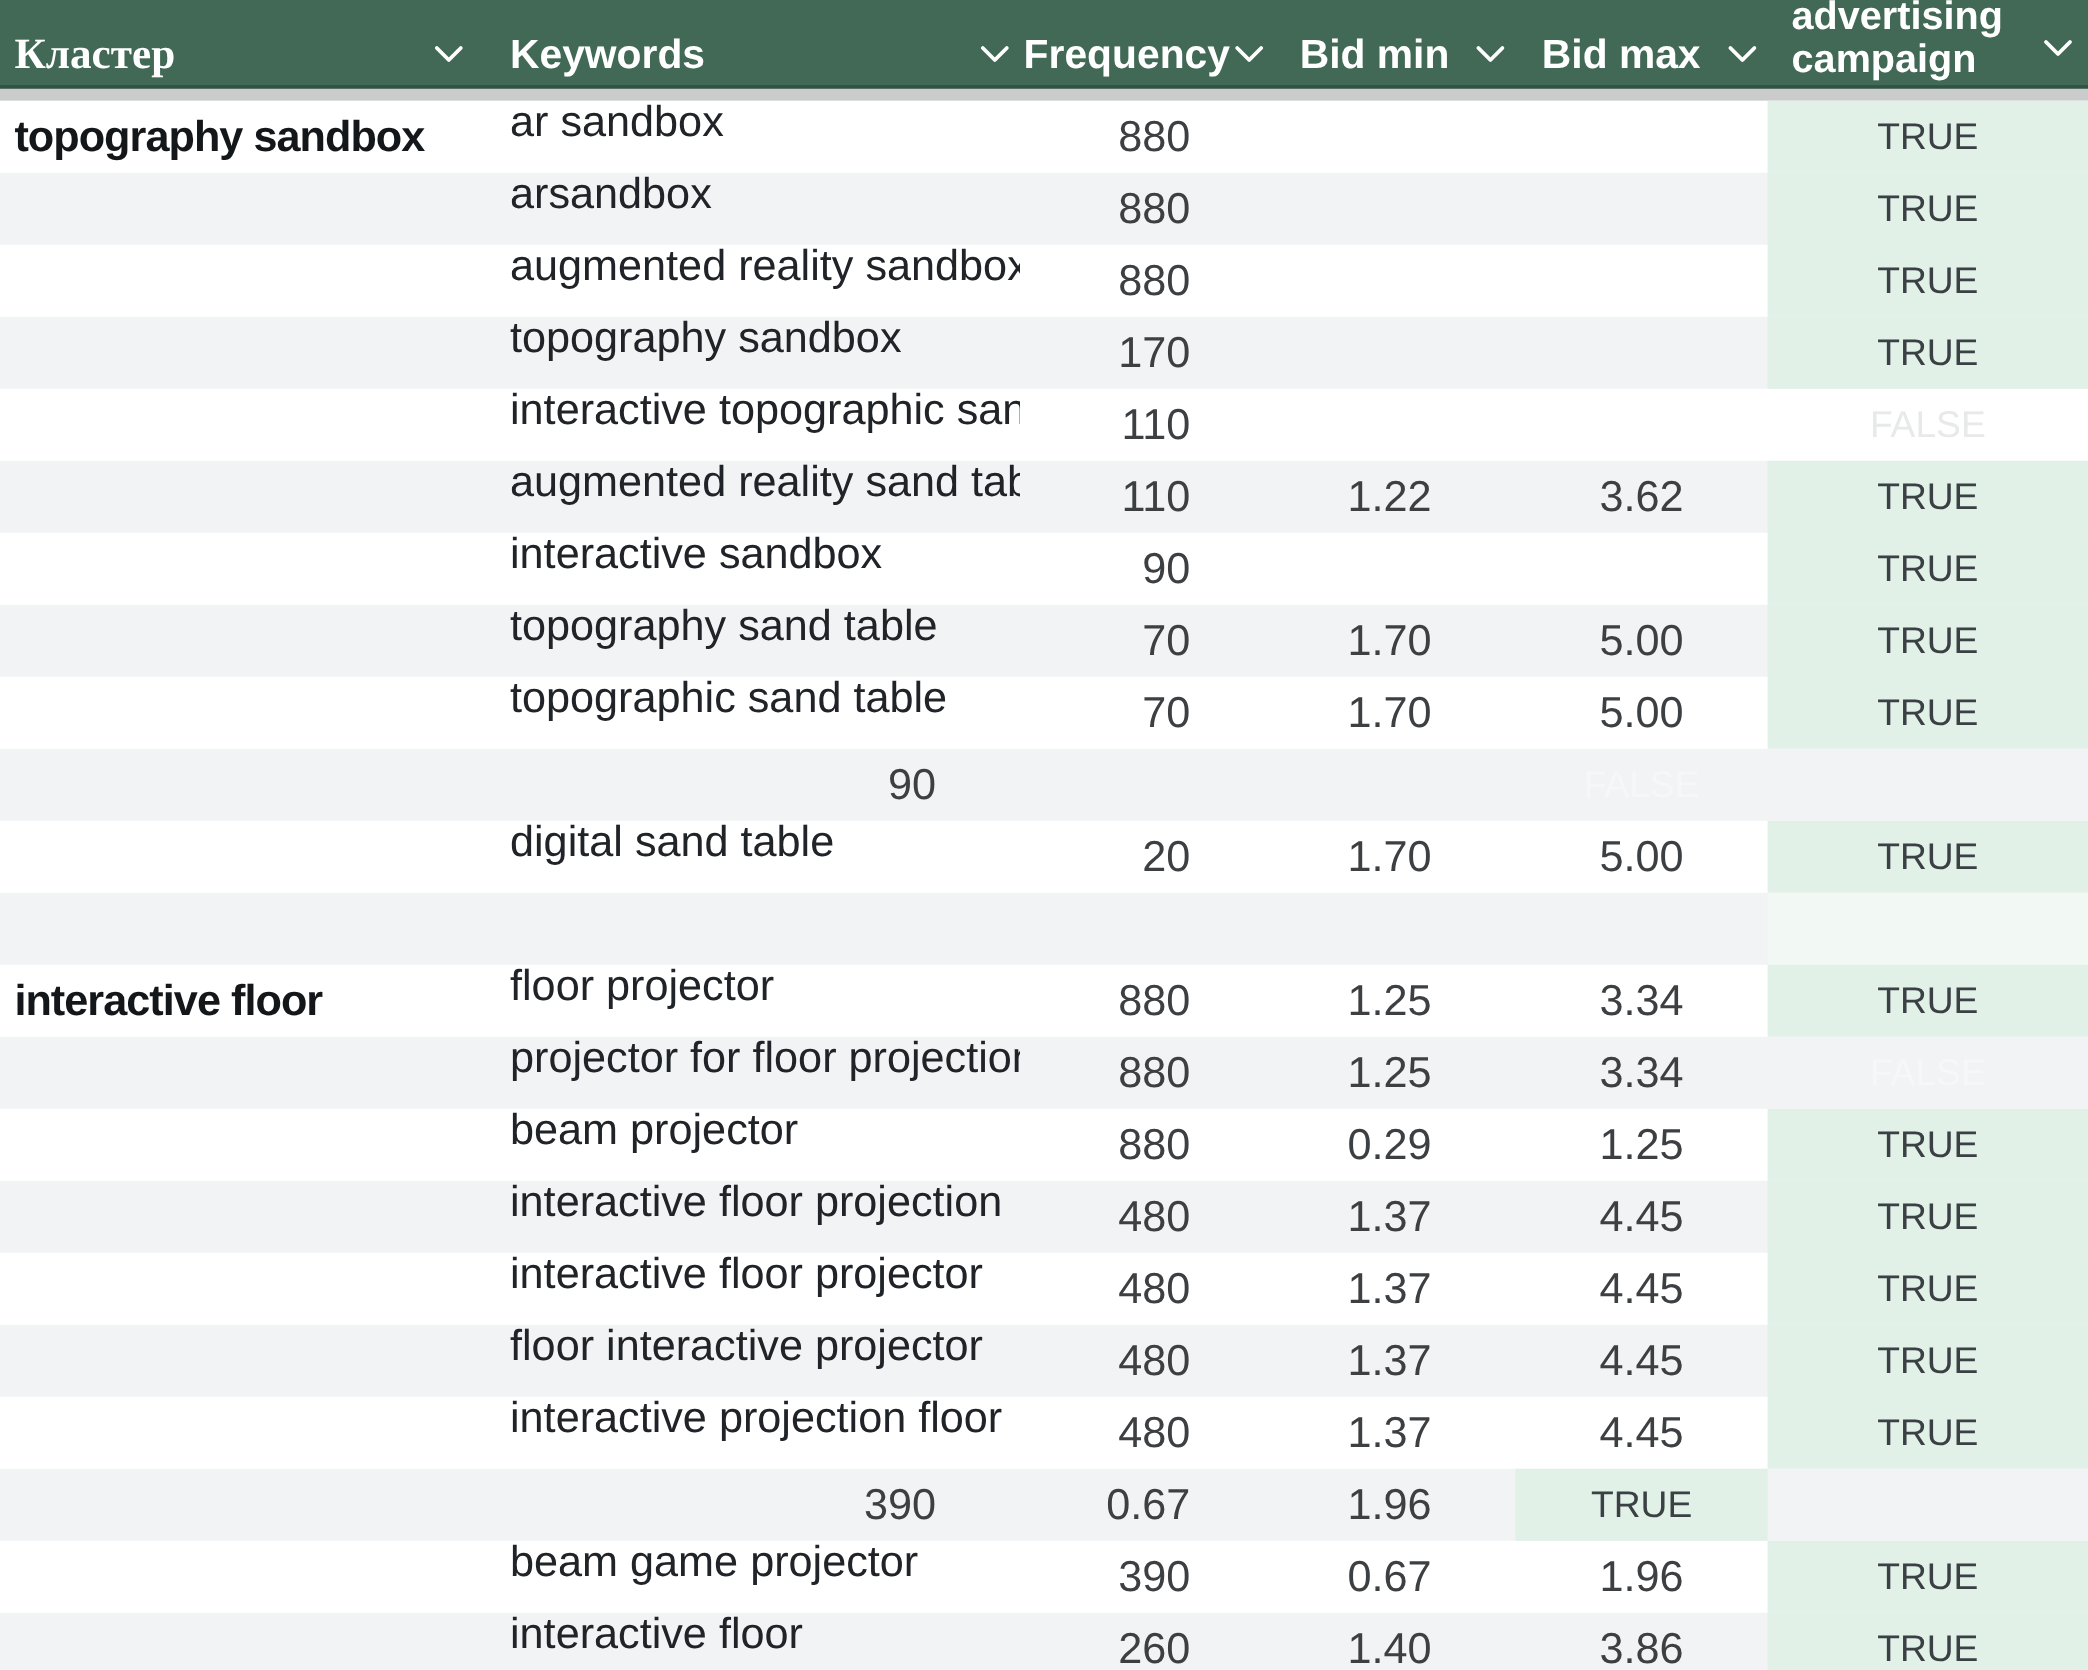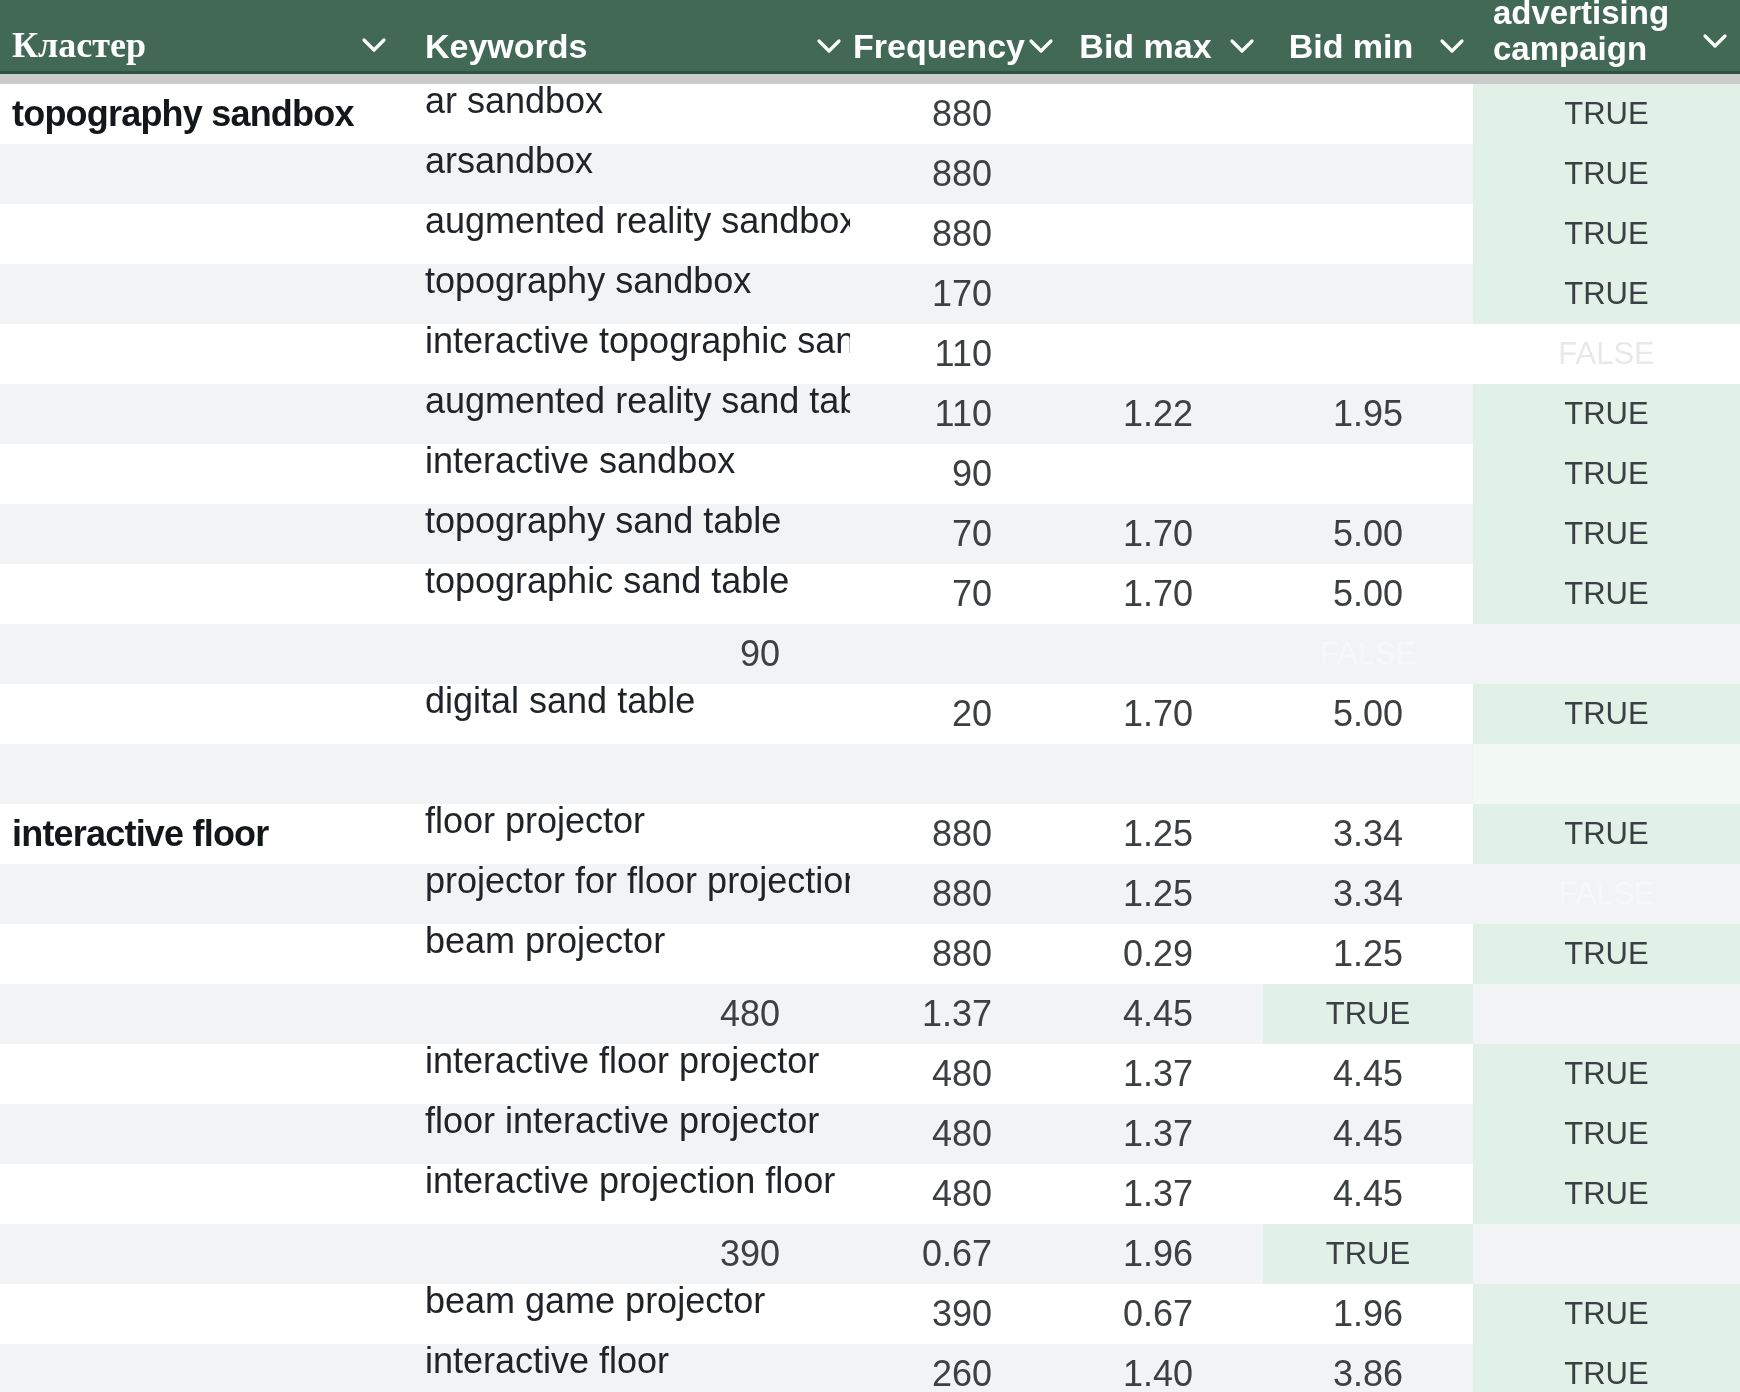--- a/index.html
+++ b/index.html
@@ -103,29 +103,29 @@
     </div>
     <div class="h-cell h-center">
       <span class="lbl">Frequency</span>
       <span class="chev">
         <svg width="26" height="16" viewBox="0 0 26 16">
             <path d="M3 3 L13 13 L23 3" fill="none" stroke="#ffffff" stroke-width="3.2" stroke-linecap="round" stroke-linejoin="round"></path>
           </svg>
       </span>
     </div>
     <div class="h-cell h-center">
-      <span class="lbl">Bid max</span>
+      <span class="lbl">Bid min</span>
       <span class="chev">
         <svg width="26" height="16" viewBox="0 0 26 16">
             <path d="M3 3 L13 13 L23 3" fill="none" stroke="#ffffff" stroke-width="3.2" stroke-linecap="round" stroke-linejoin="round"></path>
           </svg>
       </span>
     </div>
     <div class="h-cell h-center">
-      <span class="lbl">Bid min</span>
+      <span class="lbl">Bid max</span>
       <span class="chev">
         <svg width="26" height="16" viewBox="0 0 26 16">
             <path d="M3 3 L13 13 L23 3" fill="none" stroke="#ffffff" stroke-width="3.2" stroke-linecap="round" stroke-linejoin="round"></path>
           </svg>
       </span>
     </div>
     <div class="h-cell h-campaign">
       <span class="lbl">old advertising campaign</span>
       <span class="chev">
         <svg width="26" height="16" viewBox="0 0 26 16">
@@ -250,21 +250,21 @@
     <div class="cell c-keyword">
       <span class="kw-text">augmented reality sand table</span>
     </div>
     <div class="cell c-num">
       <span class="num-text">110</span>
     </div>
     <div class="cell c-num">
       <span class="num-text">1.22</span>
     </div>
     <div class="cell c-num">
-      <span class="num-text">1.95</span>
+      <span class="num-text">3.62</span>
     </div>
     <div class="cell c-flag flag-true">
       <span class="flag-text">TRUE</span>
     </div>
   </div>
 
   <div class="row">
     <div class="cell c-cluster">
       <span class="cluster-text"></span>
     </div>
@@ -447,20 +447,23 @@
     </div>
     <div class="cell c-flag flag-true">
       <span class="flag-text">TRUE</span>
     </div>
   </div>
 
   <div class="row">
     <div class="cell c-cluster">
       <span class="cluster-text"></span>
     </div>
+    <div class="cell c-keyword">
+      <span class="kw-text">interactive floor projection</span>
+    </div>
     <div class="cell c-num">
       <span class="num-text">480</span>
     </div>
     <div class="cell c-num">
       <span class="num-text">1.37</span>
     </div>
     <div class="cell c-num">
       <span class="num-text">4.45</span>
     </div>
     <div class="cell c-flag flag-true">

